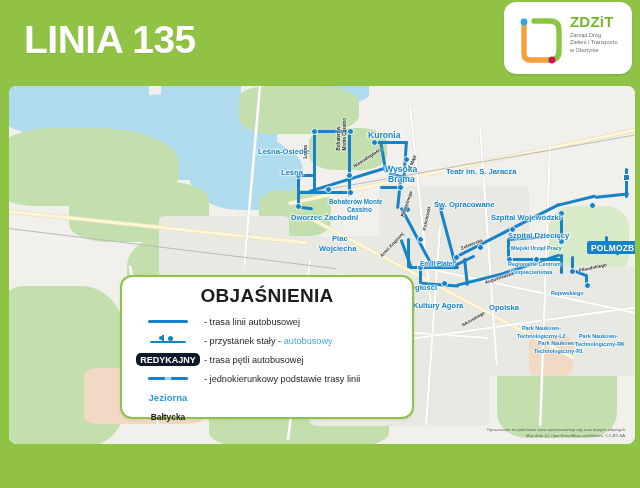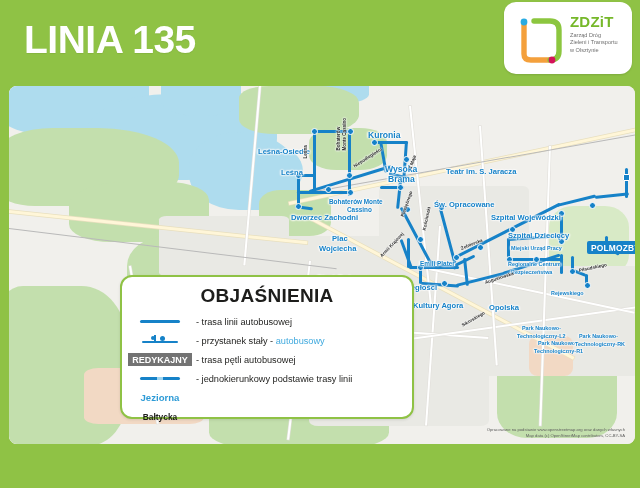--- a/index.html
+++ b/index.html
@@ -70,32 +70,32 @@
   .legend{
     position:absolute;left:118px;top:273px;width:290px;height:140px;
     background:#ffffff;border:2px solid #8FC245;border-radius:12px;
     box-shadow:0 1px 3px rgba(0,0,0,.10);
   }
   .legend-title{
     text-align:center;font-size:19px;font-weight:bold;color:#1d1d1b;
     margin-top:8px;letter-spacing:.3px;
   }
   .legend-rows{margin-top:5px;}
-  .lrow{display:flex;align-items:center;height:19px;padding-left:2px;}
+  .lrow{display:flex;align-items:center;height:19px;padding-left:10px;}
   .lsym{width:72px;display:flex;align-items:center;justify-content:center;flex:0 0 72px;}
   .ltxt{font-size:9.2px;color:#1d1d1b;white-space:nowrap;}
   .ltxt .accent{color:#3FA9DE;}
   .dash-sym{width:40px;height:3.2px;background:#1682C8;border-radius:2px;}
   .onew-sym{width:40px;height:3.2px;background:linear-gradient(90deg,#1682C8 0 42%,#9ed4ef 42% 58%,#1682C8 58% 100%);border-radius:2px;}
   .stop-sym{position:relative;width:40px;height:12px;}
   .stop-sym .bar{position:absolute;left:2px;top:6px;width:36px;height:2.4px;background:#1682C8;border-radius:2px;}
   .stop-sym .pin{position:absolute;left:14px;top:0px;width:2.4px;height:8px;background:#1682C8;}
   .stop-sym .dot{position:absolute;left:20px;top:1px;width:5px;height:5px;border-radius:50%;background:#1682C8;}
   .stop-sym .dot2{position:absolute;left:11px;top:1.5px;width:4px;height:4px;border-radius:50%;background:#1682C8;}
-  .tag-sym{background:#737373;color:#fff;font-size:9px;font-weight:bold;padding:1.5px 4px;border-radius:0;}
+  .tag-sym{background:#0f172a;color:#fff;font-size:9px;font-weight:bold;padding:1.5px 4px;border-radius:5px;}
   .blue-name{color:#2E9BD6;font-size:9.6px;font-weight:bold;}
   .dark-name{color:#1d1d1b;font-size:8.4px;font-weight:bold;}
 
   
   .attrib{
     position:absolute;right:10px;bottom:5px;width:188px;
     text-align:right;font-size:4.2px;color:#5d5d5d;line-height:6px;
   }
 </style>
 </head>

